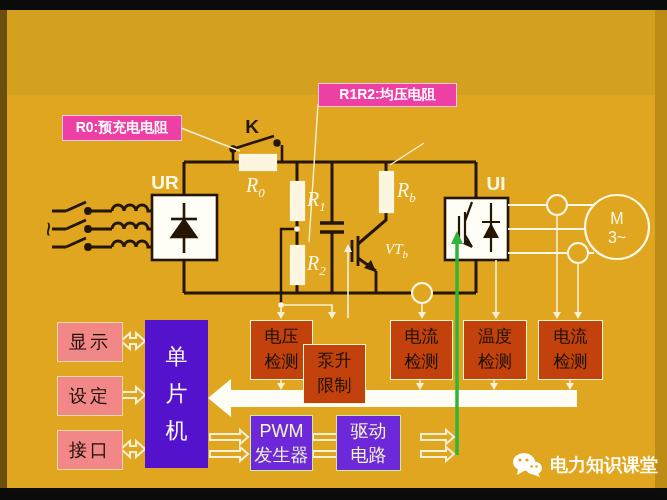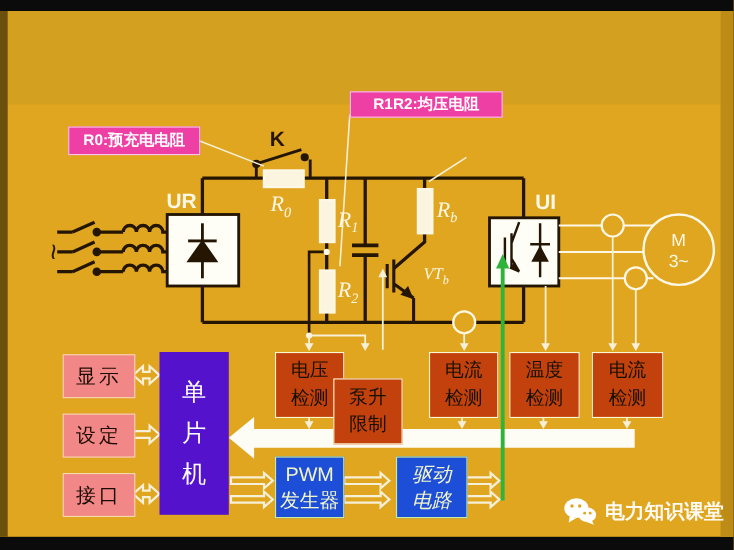--- a/index.html
+++ b/index.html
@@ -24,24 +24,24 @@
            display:flex;align-items:center;justify-content:center;}
   .pb-0{top:322px;} .pb-1{top:376px;} .pb-2{top:430px;}
   .mcu{position:absolute;left:145px;top:320px;width:63px;height:148px;background:#5512cd;
        color:#fff;font-size:22px;display:flex;flex-direction:column;align-items:center;
        justify-content:center;gap:7px;}
   .ybox{position:absolute;top:320px;height:58px;background:#c2410c;border:1px solid #fcf9d0;
         color:#161000;font-size:17px;line-height:1.45;text-align:center;
         display:flex;flex-direction:column;align-items:center;justify-content:center;}
   .yb-0{left:250px;width:61px;} .yb-1{left:303px;width:61px;margin-top:24px;} .yb-2{left:390px;width:61px;}
   .yb-3{left:463px;width:62px;} .yb-4{left:538px;width:63px;}
-  .gbox{position:absolute;top:415px;height:54px;background:#1d4ed8;border:1px solid #c6eda0;
+  .gbox{position:absolute;top:415px;height:54px;background:#6d28d9;border:1px solid #c6eda0;
         color:#f2f6cb;font-size:18px;line-height:1.35;text-align:left;
         display:flex;flex-direction:column;align-items:center;justify-content:center;}
-  .gb-0{left:250px;width:61px;} .gb-1{left:360px;width:63px;font-style:italic;}
+  .gb-0{left:250px;width:61px;} .gb-1{left:336px;width:63px;}
   .watermark{position:absolute;left:512px;top:452px;display:flex;align-items:center;gap:8px;
              color:rgba(255,255,255,.95);font-size:18px;font-weight:bold;}
   svg.overlay{position:absolute;left:0;top:0;pointer-events:none;}
 </style>
 </head>
 <body>
 
 <div class="slide">
 
   <div class="title-band"></div>

